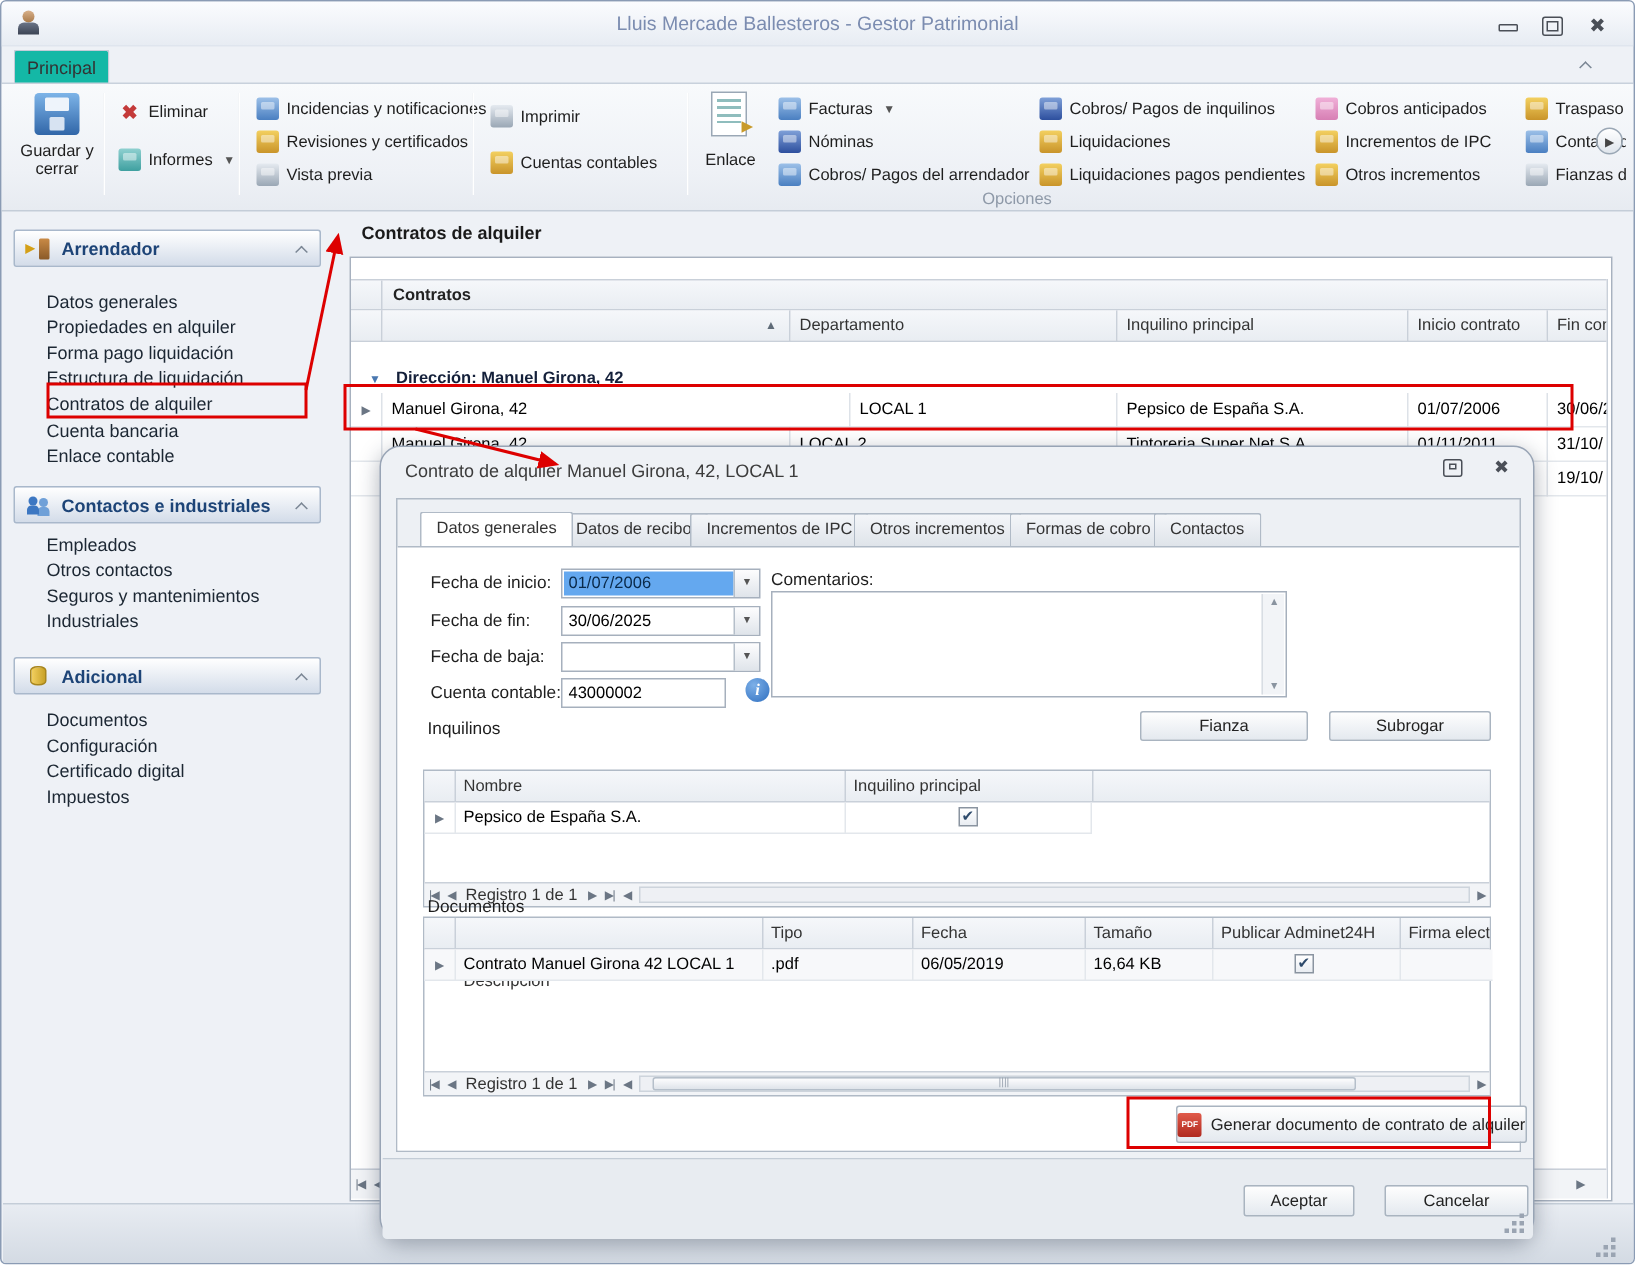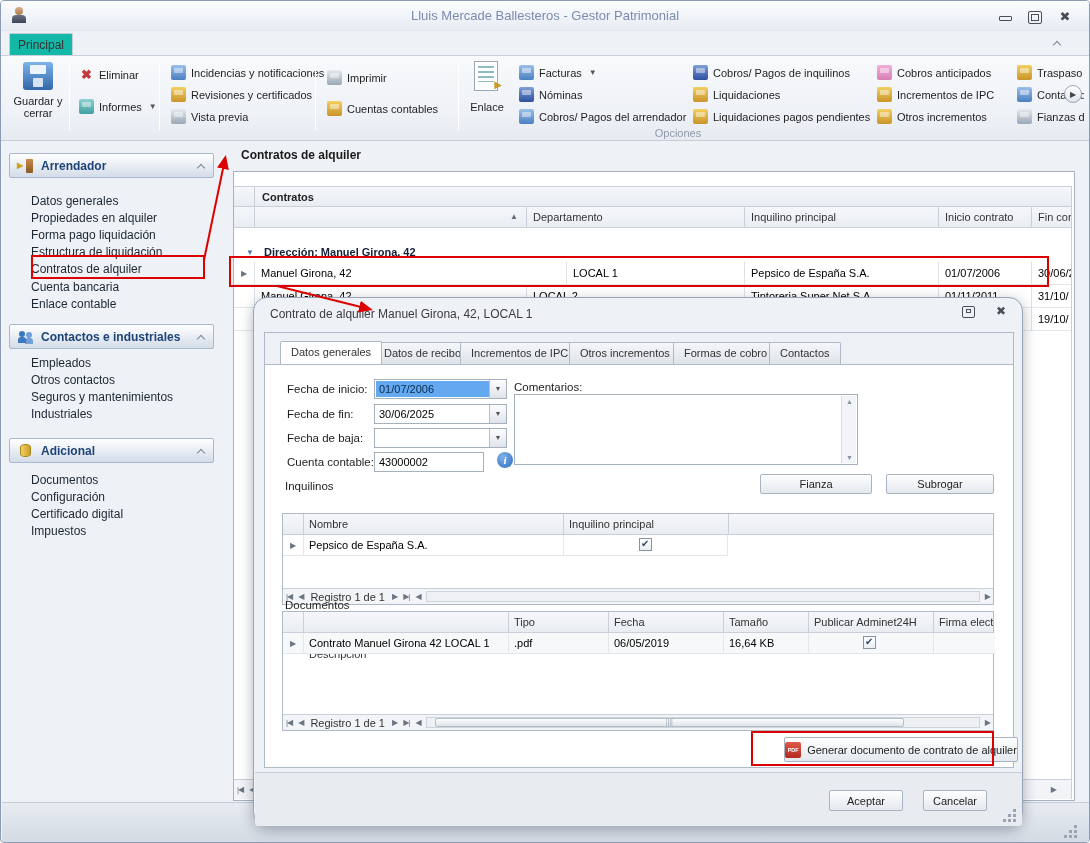--- a/index.html
+++ b/index.html
@@ -412,21 +412,21 @@
       </div>
     </div>
 
     <div class="btn" style="left:503px;top:439px;width:234px;height:25px;margin-left:27px;">
       <span class="pdfic">PDF</span>
       <span>Generar documento de contrato de alquiler</span>
     </div>
 
     <div class="abs" style="left:1px;top:474px;width:767px;height:54px;background:#e8ecf1;border-top:1px solid #c3ccd6;border-radius:0 0 3px 3px;">
       <div class="btn" style="left:574px;top:17px;width:74px;height:21px;">Aceptar</div>
-      <div class="btn" style="left:668px;top:17px;width:64px;height:21px;">Cancelar</div>
+      <div class="btn" style="left:668px;top:17px;width:96px;height:21px;">Cancelar</div>
       <span class="abs grip" style="left:748px;top:36px;"></span>
     </div>
   </div>
 
   <div id="win-footer" class="abs">
     <span class="abs grip" style="left:1062px;top:22px;"></span>
   </div>
 
   <svg id="anno" class="abs" width="1090" height="843">
     <defs>

